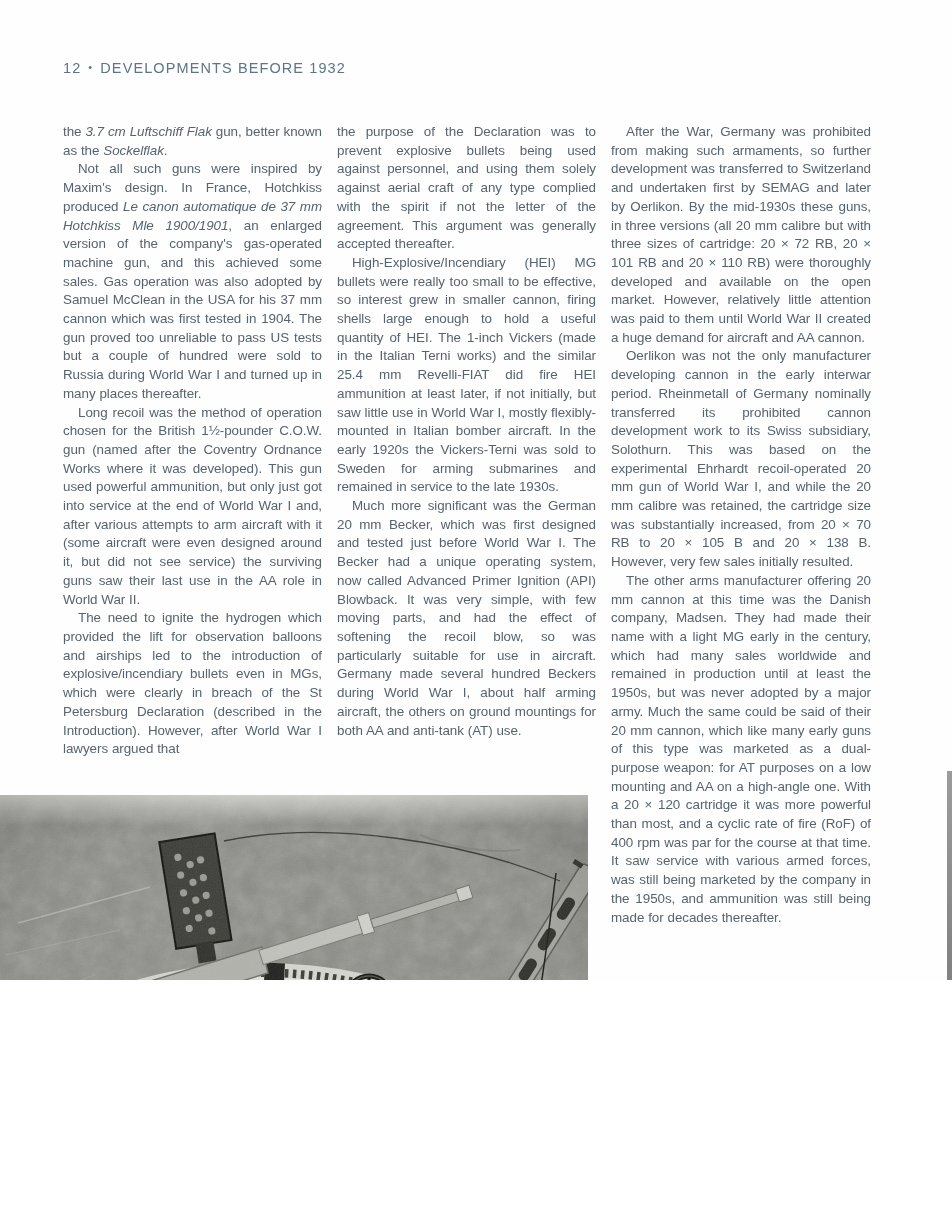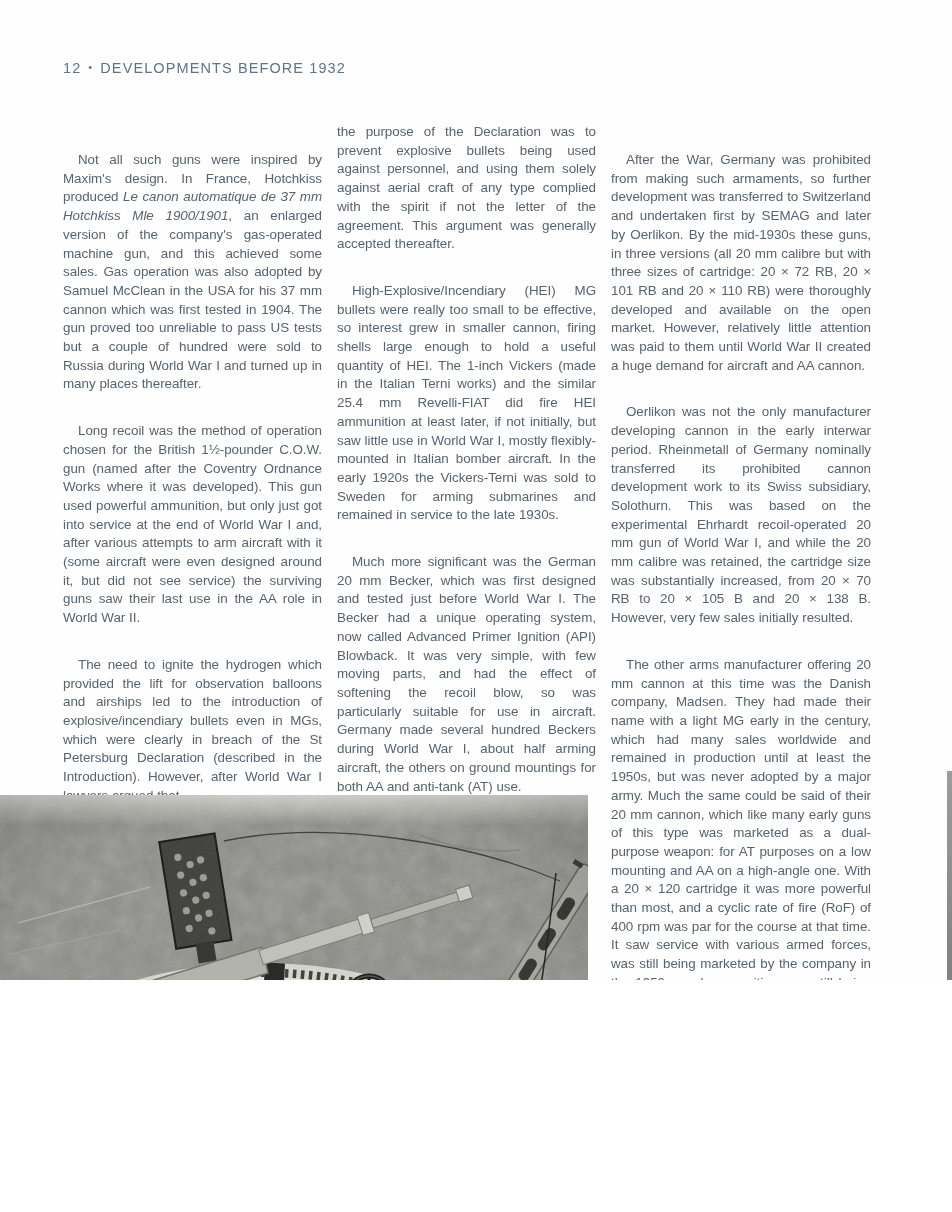--- a/index.html
+++ b/index.html
@@ -5,40 +5,41 @@
   html,body{margin:0;padding:0;background:#ffffff;}
   .page{position:relative;width:952px;height:980px;background:#fefefe;overflow:hidden;
         font-family:"Liberation Sans",sans-serif;}
   .running-head{position:absolute;left:63px;top:60px;font-size:14.5px;letter-spacing:1.1px;
         color:#5e7488;white-space:nowrap;}
   .running-head .bullet{font-size:11px;vertical-align:2px;margin:0 7px;}
   .columns{position:absolute;left:63px;top:123px;width:808px;display:grid;
         grid-template-columns:259px 259px 260px;column-gap:15px;align-items:start;}
   .para{margin:0;font-size:13.4px;line-height:18.7px;text-align:justify;color:#57636e;
         letter-spacing:-0.05px;word-spacing:0.2px;}
-  .para.indent{text-indent:15px;margin-top:28px;}
+  .para.indent{text-indent:15px;}
   .para em{font-style:italic;}
   figure.photo{position:absolute;left:0;top:795px;width:588px;height:417px;margin:0;padding:0;}
   figure.photo svg{display:block;width:100%;height:100%;}
   .caption{position:absolute;left:609px;top:1115px;width:260px;margin:0;
         font-style:italic;font-size:12.8px;line-height:17px;color:#39454e;}
   .edge{position:absolute;right:0;top:771px;width:5px;height:441px;
         background:linear-gradient(to bottom,#9c9c9c 0%,#828282 45%,#909090 100%);}
 </style>
 </head>
 <body>
 
 <div class="page">
 
   <div class="running-head">
     <span>12</span><span class="bullet">•</span><span>DEVELOPMENTS BEFORE 1932</span>
   </div>
 
   <div class="columns">
     <div class="col">
+        <p class="para"><span>the </span><em>3.7 cm Luftschiff Flak</em><span> gun, better known as the </span><em>Sockelflak</em><span>.</span></p>
         <p class="para indent"><span>Not all such guns were inspired by Maxim's design. In France, Hotchkiss produced </span><em>Le canon automatique de 37 mm Hotchkiss Mle 1900/1901</em><span>, an enlarged version of the company's gas-operated machine gun, and this achieved some sales. Gas operation was also adopted by Samuel McClean in the USA for his 37 mm cannon which was first tested in 1904. The gun proved too unreliable to pass US tests but a couple of hundred were sold to Russia during World War I and turned up in many places thereafter.</span></p>
         <p class="para indent"><span>Long recoil was the method of operation chosen for the British 1½-pounder C.O.W. gun (named after the Coventry Ordnance Works where it was developed). This gun used powerful ammunition, but only just got into service at the end of World War I and, after various attempts to arm aircraft with it (some aircraft were even designed around it, but did not see service) the surviving guns saw their last use in the AA role in World War II.</span></p>
         <p class="para indent"><span>The need to ignite the hydrogen which provided the lift for observation balloons and airships led to the introduction of explosive/incendiary bullets even in MGs, which were clearly in breach of the St Petersburg Declaration (described in the Introduction). However, after World War I lawyers argued that</span></p>
       </div>
     <div class="col">
         <p class="para"><span>the purpose of the Declaration was to prevent explosive bullets being used against personnel, and using them solely against aerial craft of any type complied with the spirit if not the letter of the agreement. This argument was generally accepted thereafter.</span></p>
         <p class="para indent"><span>High-Explosive/Incendiary (HEI) MG bullets were really too small to be effective, so interest grew in smaller cannon, firing shells large enough to hold a useful quantity of HEI. The 1-inch Vickers (made in the Italian Terni works) and the similar 25.4 mm Revelli-FIAT did fire HEI ammunition at least later, if not initially, but saw little use in World War I, mostly flexibly-mounted in Italian bomber aircraft. In the early 1920s the Vickers-Terni was sold to Sweden for arming submarines and remained in service to the late 1930s.</span></p>
         <p class="para indent"><span>Much more significant was the German 20 mm Becker, which was first designed and tested just before World War I. The Becker had a unique operating system, now called Advanced Primer Ignition (API) Blowback. It was very simple, with few moving parts, and had the effect of softening the recoil blow, so was particularly suitable for use in aircraft. Germany made several hundred Beckers during World War I, about half arming aircraft, the others on ground mountings for both AA and anti-tank (AT) use.</span></p>
       </div>
     <div class="col">

